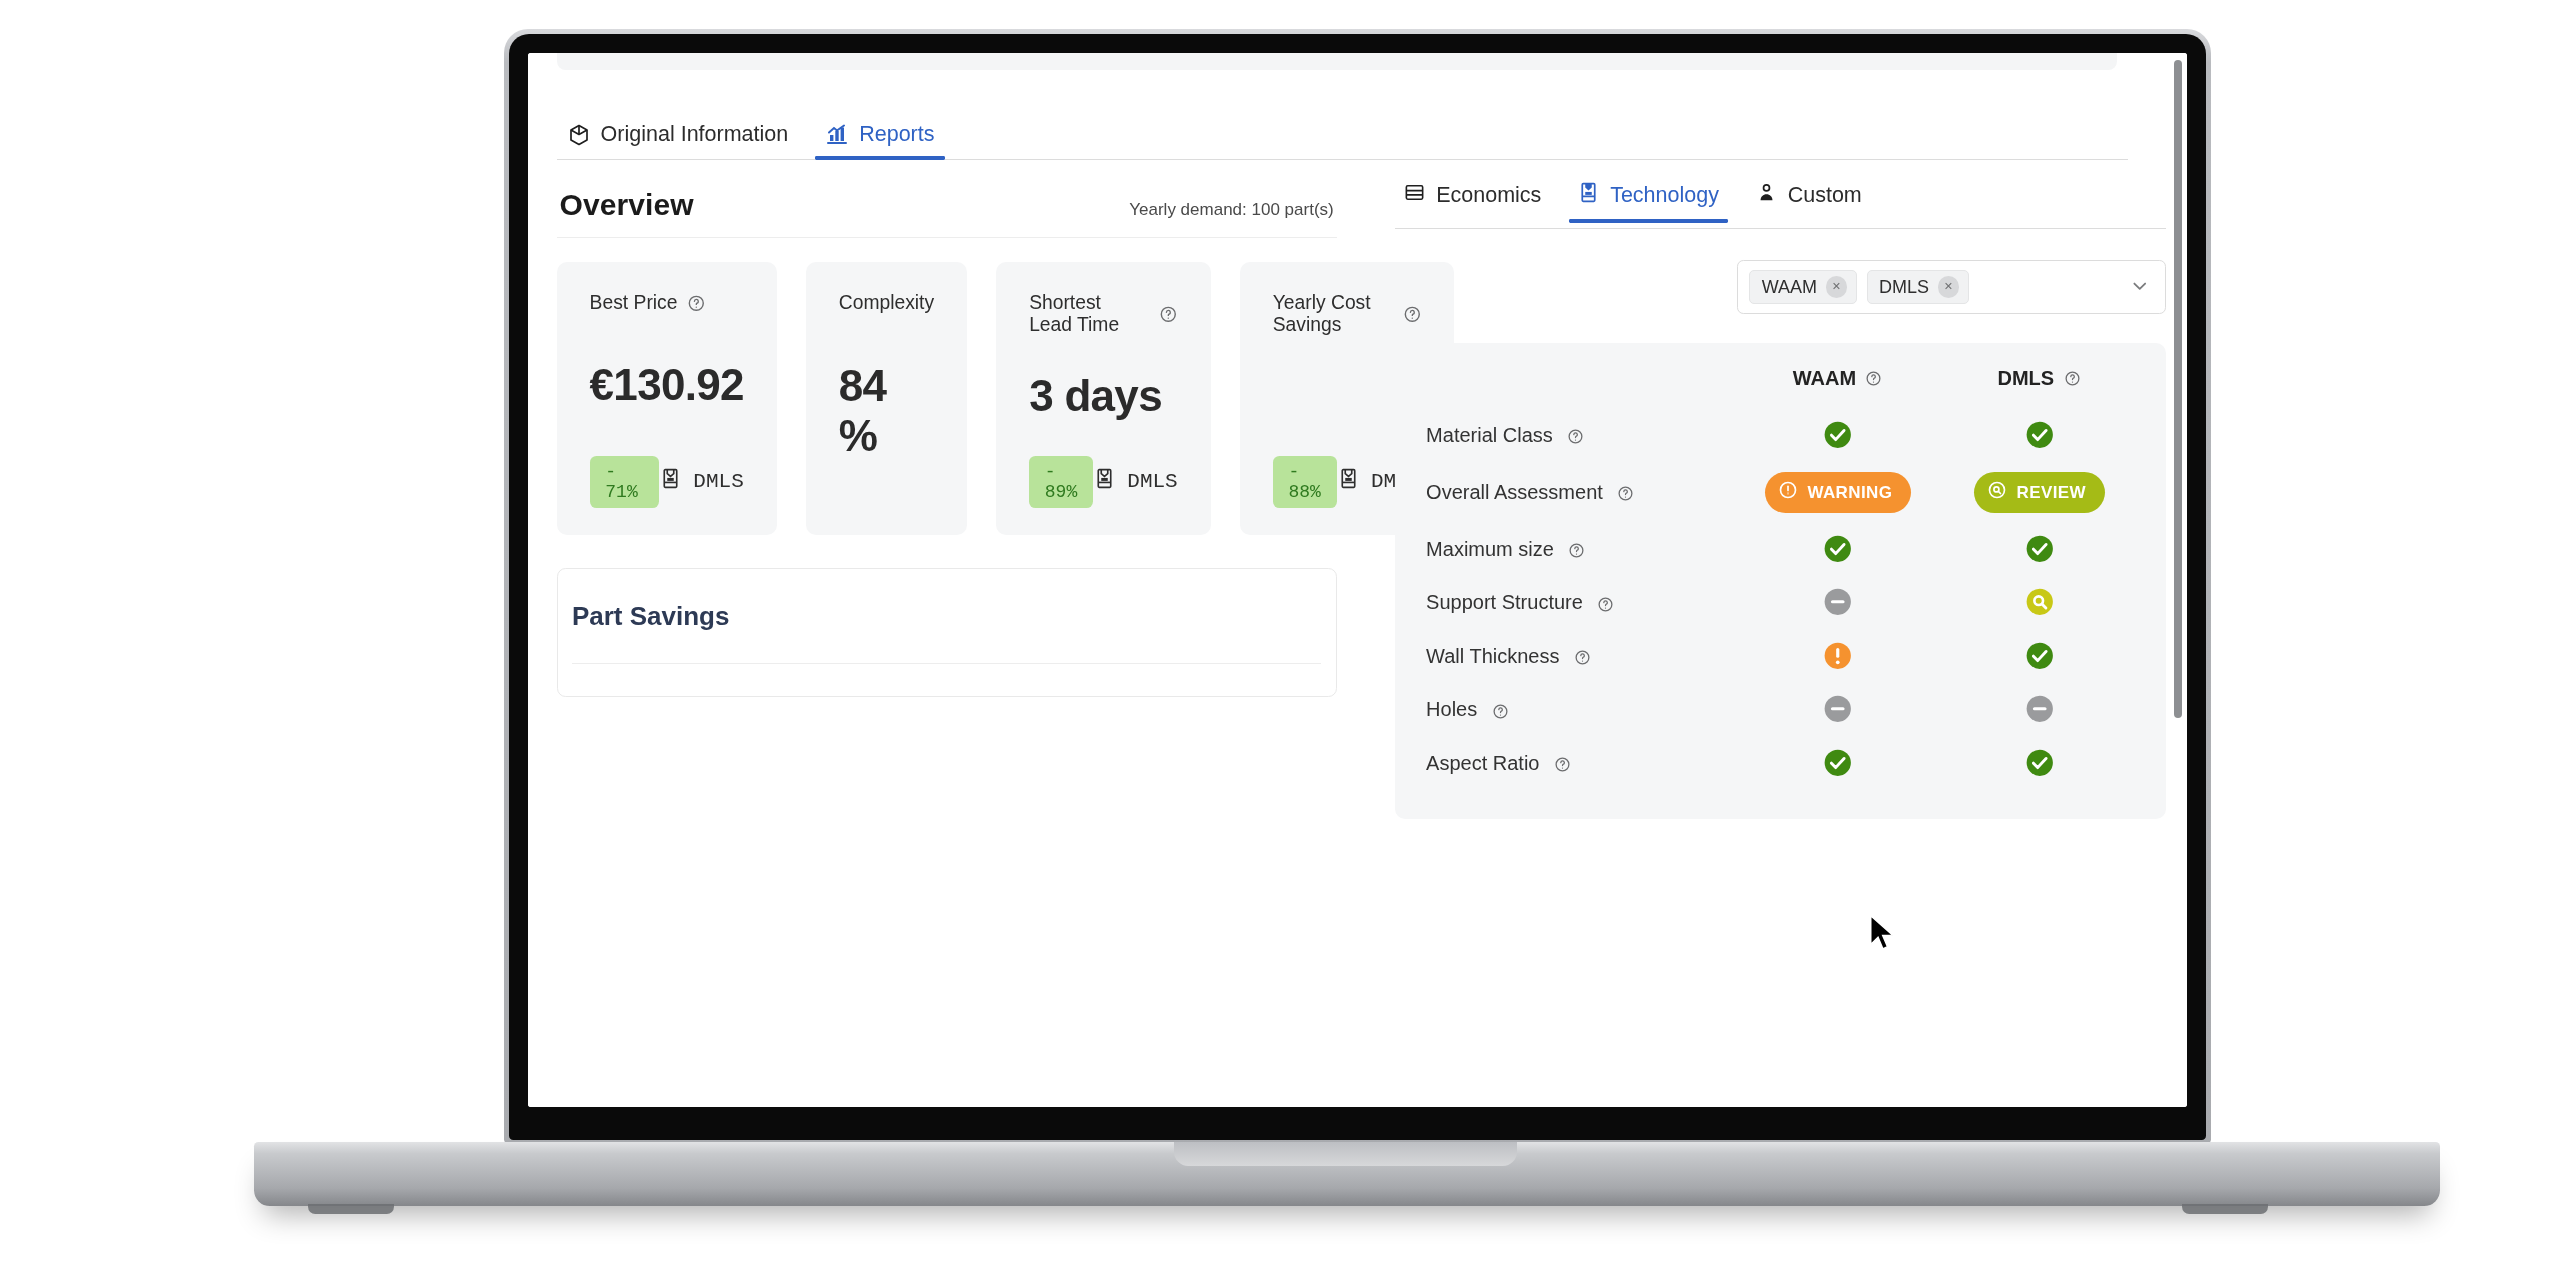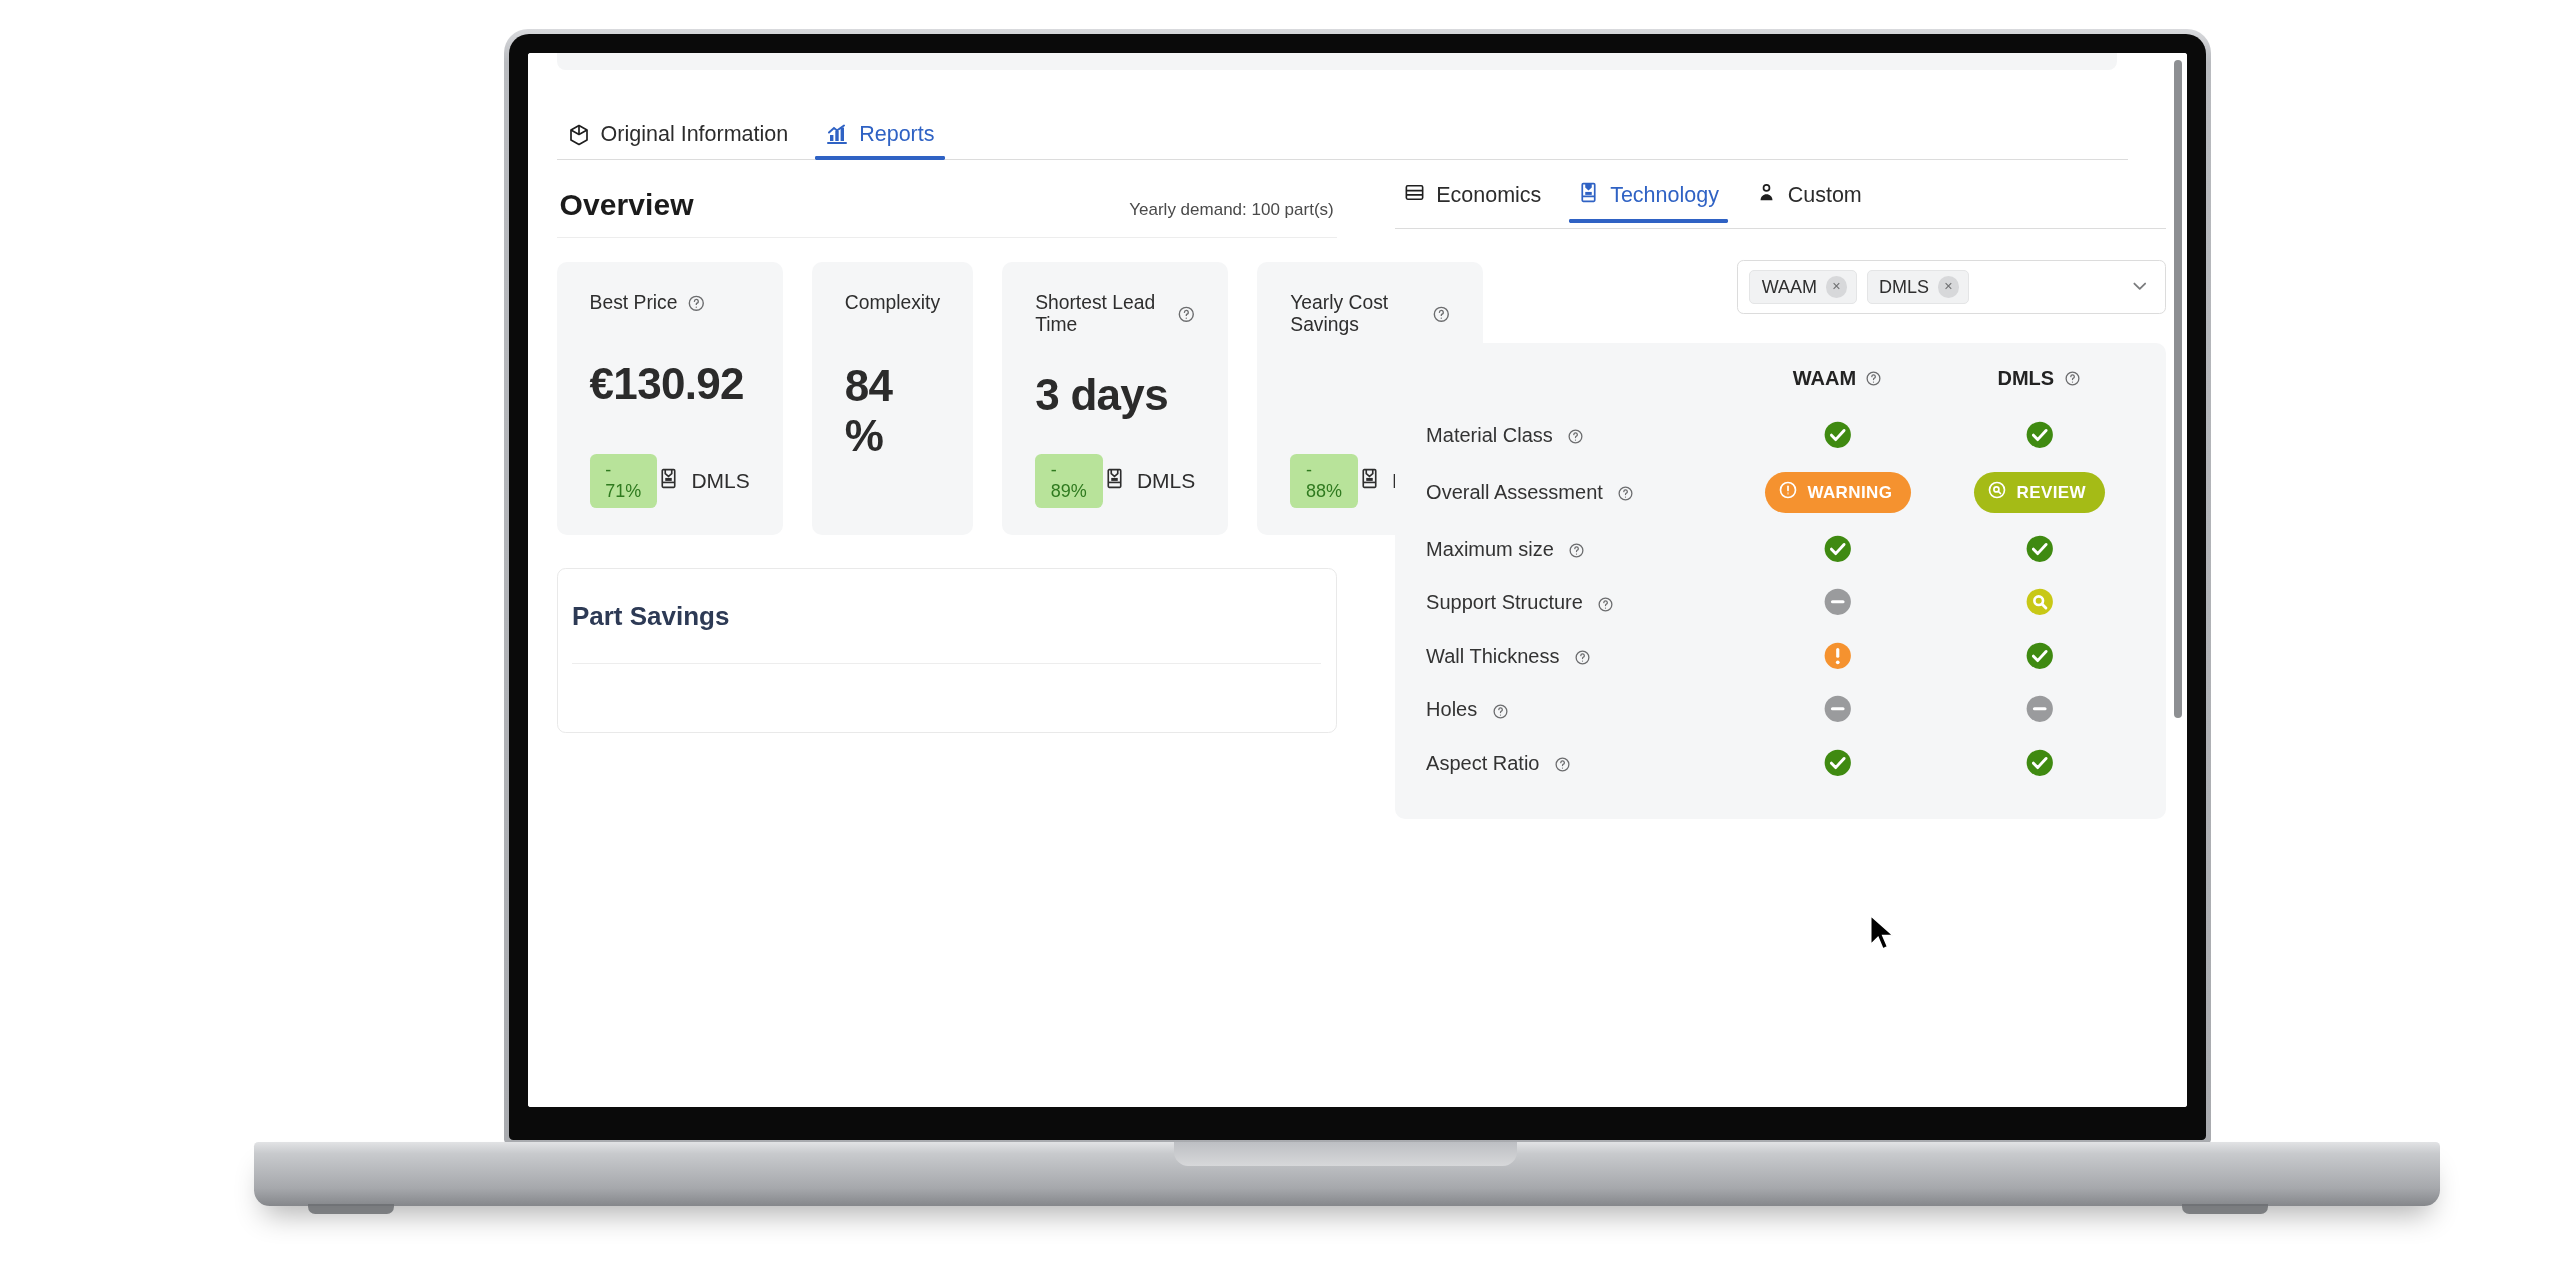--- a/index.html
+++ b/index.html
@@ -132,36 +132,36 @@
     border-radius: 10px;
     height: 273px;
     padding: 30px 33px 27px 33px;
     display: flex; flex-direction: column; justify-content: space-between;
   }
   .kpi-label {
     font-size: 19.3px; color: #2e2e2e; font-weight: 500;
     display: flex; align-items: center; gap: 10px;
   }
   .kpi-value { font-size: 44px; font-weight: 700; color: #2b2b2b; letter-spacing: -0.7px; }
-  .kpi-foot { display: flex; align-items: center; justify-content: space-between; }
+  .kpi-foot { display: flex; align-items: center; justify-content: space-between; font-family: Liberation Mono, monospace; }
   .chip-green {
     background: #b8e39a; color: #2f7a1f;
     font-size: 18px; font-weight: 500;
     padding: 6.4px 15.7px; border-radius: 6.4px;
   }
   .kpi-tech { display: flex; align-items: center; gap: 11.4px; font-size: 21px; color: #2e2e2e; }
 
   .qmark { width: 18.6px; height: 18.6px; flex: none; }
 
   .part-savings {
     margin-top: 33px;
     background: #ffffff;
     border: 1.4px solid #e9e9e9;
     border-radius: 8.6px;
-    height: 165px;
+    height: 129px;
     padding: 31.5px 14.3px 0 14.3px;
   }
   .part-savings h3 {
     font-size: 26px; font-weight: 700; color: #2d3a55;
     padding-bottom: 31.5px;
     border-bottom: 1.4px solid #ededed;
   }
 
   
   .sub-tabs {

